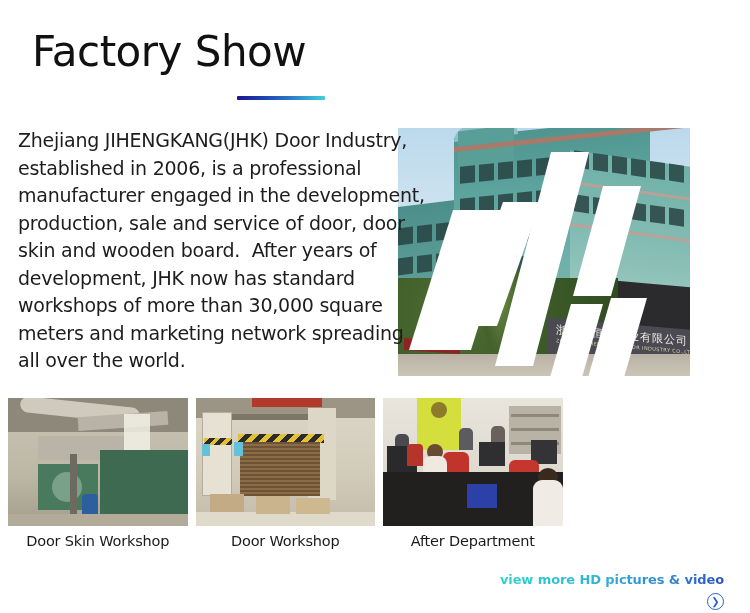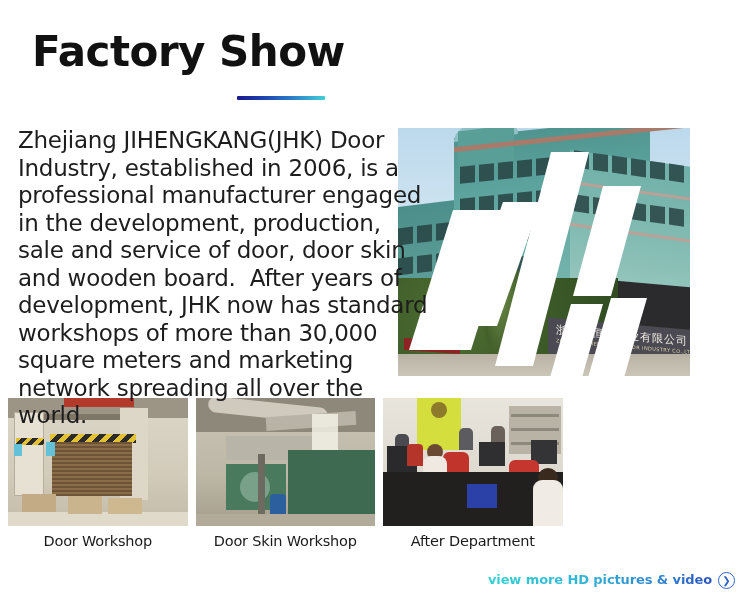--- a/index.html
+++ b/index.html
@@ -20,21 +20,21 @@
     height: 613px;
     background: #ffffff;
   }
 
   
   .page-title {
     position: absolute;
     left: 32px;
     top: 30px;
     font-size: 42px;
-    font-weight: bold;
+    font-weight: normal;
     color: #111111;
     letter-spacing: -0.5px;
     line-height: 1.05;
     font-family: "DejaVu Sans", "Liberation Sans", sans-serif;
   }
   .title-rule {
     position: absolute;
     left: 237px;
     top: 96px;
     width: 88px;
@@ -233,21 +233,21 @@
     pointer-events: none;
   }
   .jhk-logo svg { display: block; width: 100%; height: 100%; }
 
   
   .intro-text {
     position: absolute;
     left: 18px;
     top: 127px;
     width: 412px;
-    font-size: 23px;
+    font-size: 19px;
     line-height: 27.5px;
     color: #1d1d1d;
     font-family: "DejaVu Sans", "Liberation Sans", sans-serif;
     letter-spacing: -0.25px;
     white-space: pre-wrap;
     z-index: 4;
   }
 
   
   .gallery {
@@ -343,26 +343,27 @@
   .t4 .p-m    { position:absolute; left:150px;top:82px; width:30px; height:46px; background:#f0ece5; border-radius:9px 9px 0 0; }
   .t4 .p-mh   { position:absolute; left:155px;top:70px; width:20px; height:18px; background:#3a2a1e; border-radius:50%; }
   .t4 .blue   { position:absolute; left:84px; top:86px; width:30px; height:24px; background:#2b41a8; }
   .t4 .ppl1   { position:absolute; left:12px; top:36px; width:14px; height:24px; background:#4a4a50; border-radius:5px 5px 0 0;}
   .t4 .ppl2   { position:absolute; left:76px; top:30px; width:14px; height:22px; background:#5b5b60; border-radius:5px 5px 0 0;}
   .t4 .ppl3   { position:absolute; left:108px;top:28px; width:14px; height:22px; background:#6a625a; border-radius:5px 5px 0 0;}
 
   
   .more-link {
     position: absolute;
-    right: 15px;
+    right: 26px;
     top: 572px;
     display: flex;
-    align-items: flex-start;
+    align-items: flex-end;
     gap: 6px;
     cursor: pointer;
+    flex-direction: column;
   }
   .more-link .more-text {
     font-size: 13px;
     font-weight: bold;
     letter-spacing: -0.1px;
     background: linear-gradient(to right, #2fd2d2 0%, #2fb7d6 40%, #2f7ed0 80%, #2a50c0 100%);
     -webkit-background-clip: text;
     background-clip: text;
     color: transparent;
     font-family: "DejaVu Sans", "Liberation Sans", sans-serif;
@@ -478,56 +479,56 @@
         <polygon points="236,172 272,172 248,255 212,255"></polygon>
         <polygon points="196,178 228,178 206,255 174,255"></polygon>
       </g>
     </svg>
   </div>
 
   <div class="intro-text">Zhejiang JIHENGKANG(JHK) Door Industry, established in 2006, is a professional manufacturer engaged in the development, production, sale and service of door, door skin and wooden board.  After years of development, JHK now has standard workshops of more than 30,000 square meters and marketing network spreading all over the world.</div>
 
   <div class="gallery">
 
+
+    <div class="gal-item">
+      <div class="gal-thumb t2">
+        <div class="roof"></div>
+          <div class="duct"></div>
+          <div class="duct2"></div>
+        <div class="light"></div>
+          <div class="hood"></div>
+        <div class="mgreen"></div>
+          <div class="mgreen2"></div>
+        <div class="wheel"></div>
+          <div class="col"></div>
+        <div class="wk"></div>
+          <div class="floor"></div>
+      </div>
+      <div class="gal-cap">Door Skin Workshop</div>
+    </div>
 
     <div class="gal-item">
       <div class="gal-thumb t3">
         <div class="topbar"></div>
           <div class="red-sign"></div>
         <div class="beam"></div>
         <div class="frameL"></div>
           <div class="frameR"></div>
         <div class="hazard"></div>
           <div class="hazard2"></div>
         <div class="stack"></div>
         <div class="cyan1"></div>
           <div class="cyan2"></div>
         <div class="grnd"></div>
         <div class="box1"></div>
           <div class="box2"></div>
           <div class="box3"></div>
       </div>
       <div class="gal-cap">Door Workshop</div>
-    </div>
-
-    <div class="gal-item">
-      <div class="gal-thumb t2">
-        <div class="roof"></div>
-          <div class="duct"></div>
-          <div class="duct2"></div>
-        <div class="light"></div>
-          <div class="hood"></div>
-        <div class="mgreen"></div>
-          <div class="mgreen2"></div>
-        <div class="wheel"></div>
-          <div class="col"></div>
-        <div class="wk"></div>
-          <div class="floor"></div>
-      </div>
-      <div class="gal-cap">Door Skin Workshop</div>
     </div>
 
     <div class="gal-item">
       <div class="gal-thumb t4">
         <div class="ylwall"></div>
           <div class="seal"></div>
         <div class="shelf">
             <i style="top:8px"></i>
             <i style="top:22px"></i>
             <i style="top:36px"></i>

